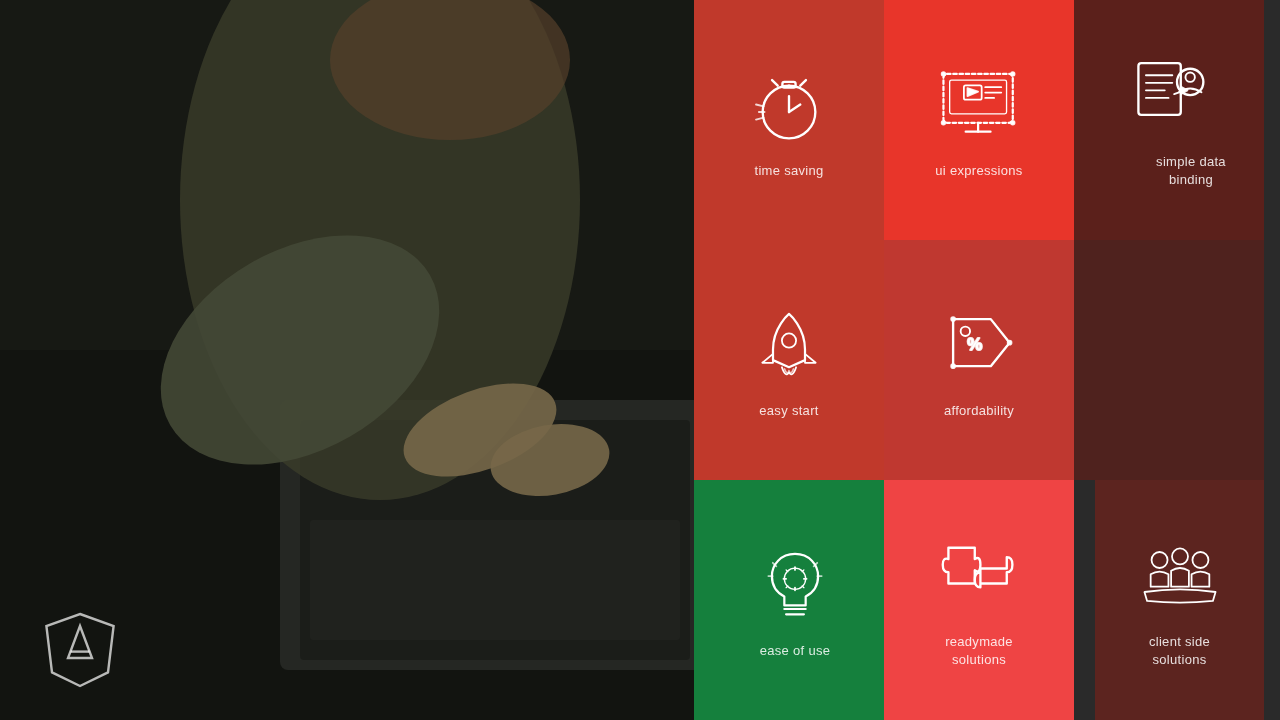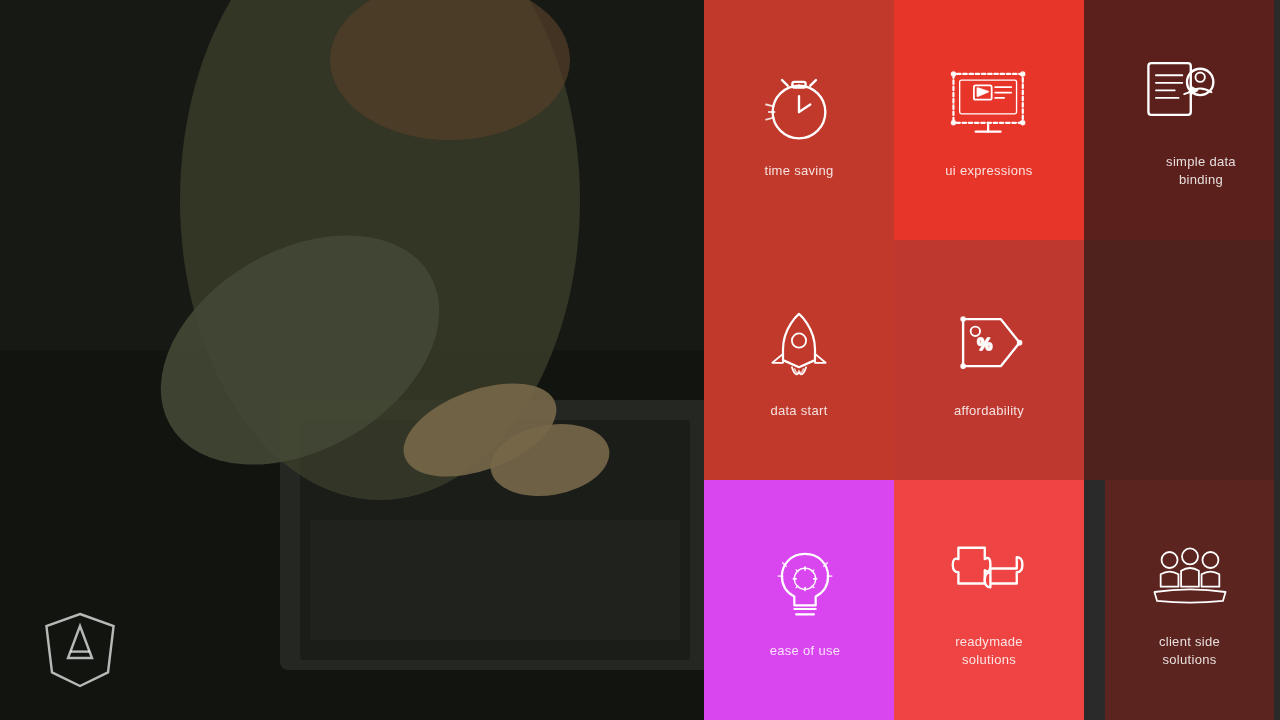--- a/index.html
+++ b/index.html
@@ -40,21 +40,21 @@
       bottom: 30px;
       left: 40px;
       width: 80px;
       height: 80px;
       z-index: 10;
     }
 
     
     .right-panel {
       position: absolute;
-      right: 6px; top: 0;
+      right: 16px; top: 0;
       width: 570px;
       height: 720px;
       display: grid;
       grid-template-columns: 190px 190px 190px;
       grid-template-rows: 240px 240px 240px;
     }
 
     .grid-cell {
       display: flex;
       flex-direction: column;
@@ -230,21 +230,21 @@
         <circle cx="40" cy="40" r="8" fill="none" stroke="white" stroke-width="2"></circle>
 
         <path d="M22,55 L10,65 L22,65 Z" fill="none" stroke="white" stroke-width="2"></path>
 
         <path d="M58,55 L70,65 L58,65 Z" fill="none" stroke="white" stroke-width="2"></path>
 
         <path d="M32,70 Q36,82 40,76 Q44,82 48,70" fill="none" stroke="white" stroke-width="2" stroke-linecap="round"></path>
         <path d="M35,72 Q38,80 40,74 Q42,80 45,72" fill="none" stroke="white" stroke-width="2" stroke-linecap="round" opacity="0.7"></path>
       </svg>
     </div>
-    <span class="cell-label">data start</span>
+    <span class="cell-label">easy start</span>
   </div>
 
   <div class="grid-cell cell-5" style="background:#bf3830;">
     <div class="cell-icon">
       <svg viewBox="0 0 85 85">
 
         <path d="M15,15 L55,15 L75,40 L55,65 L15,65 L15,15 Z" fill="none" stroke="white" stroke-width="2.5"></path>
 
         <circle cx="28" cy="28" r="5" fill="none" stroke="white" stroke-width="2"></circle>
 
@@ -256,21 +256,21 @@
         <circle cx="75" cy="40" r="2" fill="white"></circle>
         <circle cx="15" cy="65" r="2" fill="white"></circle>
       </svg>
     </div>
     <span class="cell-label">affordability</span>
   </div>
 
   <div class="grid-cell cell-6" style="background:rgba(100,30,25,0.65);">
   </div>
 
-  <div class="grid-cell cell-7" style="background:#d946ef;padding-left:32px;">
+  <div class="grid-cell cell-7" style="background:#15803d;padding-left:32px;">
     <div class="cell-icon">
       <svg viewBox="0 0 80 90">
 
         <path d="M40,10 C24,10 14,22 14,35 C14,46 20,54 28,58 L28,68 L52,68 L52,58 C60,54 66,46 66,35 C66,22 56,10 40,10 Z" fill="none" stroke="white" stroke-width="2.5"></path>
 
         <line x1="28" y1="72" x2="52" y2="72" stroke="white" stroke-width="2.5" stroke-linecap="round"></line>
         <line x1="30" y1="78" x2="50" y2="78" stroke="white" stroke-width="2.5" stroke-linecap="round"></line>
 
         <circle cx="40" cy="38" r="12" fill="none" stroke="white" stroke-width="1.5"></circle>
 

